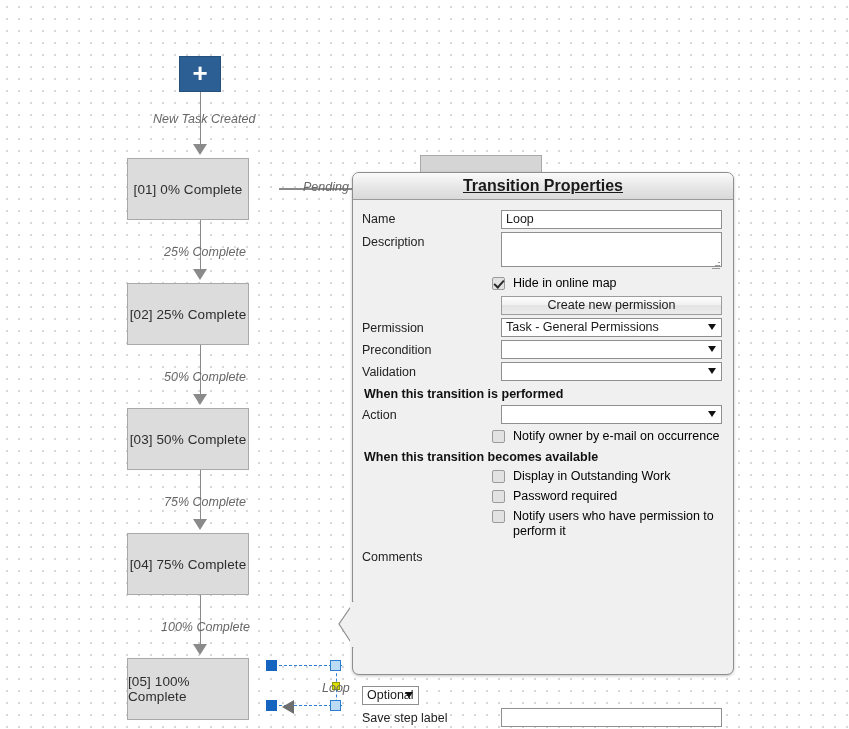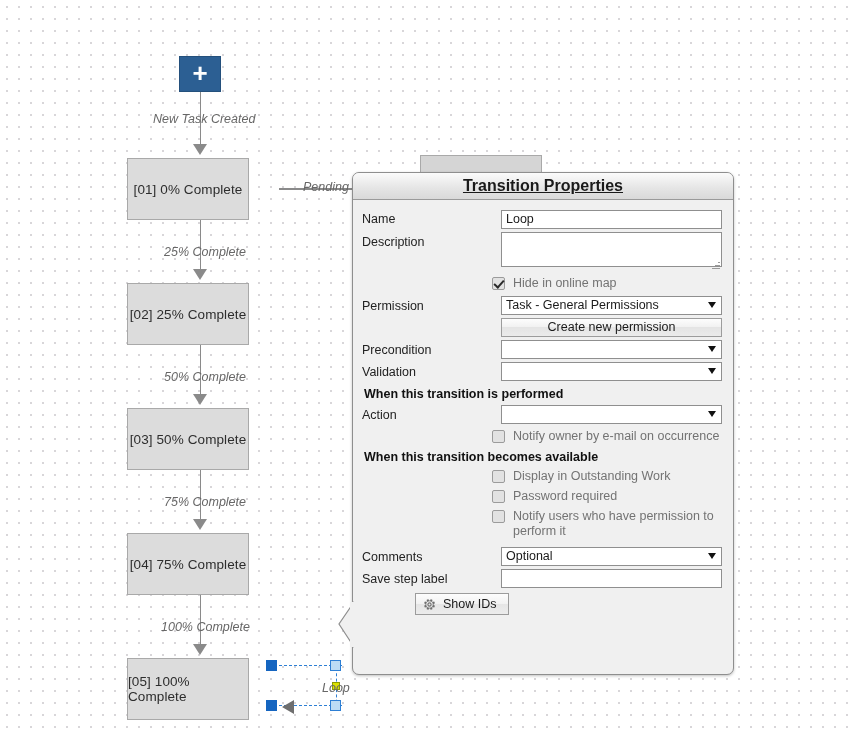--- a/index.html
+++ b/index.html
@@ -221,21 +221,21 @@
     content: "";
     position: absolute;
     left: 3px; top: 0px;
     width: 4px; height: 8px;
     border: solid #2a2a2a;
     border-width: 0 2px 2px 0;
     transform: rotate(42deg);
   }
   .cblabel {
     margin-left: 8px;
-    font-size: 12.5px; color: #737373;
+    font-size: 12.5px; color: #000000;
     line-height: 15px;
     max-width: 215px;
   }
 
   .section-title {
     font-size: 12.5px; font-weight: bold; color: #111;
     margin: 6px 0 4px 2px;
   }
 
   .showids-wrap { margin: 5px 0 0 53px; }
@@ -347,37 +347,37 @@
         </span>
       </div>
     </div>
 
     <div class="cbrow">
       <span class="cbox checked"></span>
       <span class="cblabel">Hide in online map</span>
     </div>
 
     <div class="row">
+      <div class="lbl"></div>
+      <div class="ctl">
+        <div class="btn">Create new permission</div>
+      </div>
+    </div>
+
+    <div class="row">
       <div class="lbl">Permission</div>
       <div class="ctl">
         <div class="sel">
           <span>Task - General Permissions</span>
           <span class="caret"></span>
         </div>
       </div>
     </div>
 
     <div class="row">
-      <div class="lbl"></div>
-      <div class="ctl">
-        <div class="btn">Create new permission</div>
-      </div>
-    </div>
-
-    <div class="row">
       <div class="lbl">Precondition</div>
       <div class="ctl">
         <div class="sel">
           <span></span>
           <span class="caret"></span>
         </div>
       </div>
     </div>
 
     <div class="row">
@@ -417,21 +417,21 @@
     <div class="cbrow">
       <span class="cbox"></span>
       <span class="cblabel">Password required</span>
     </div>
 
     <div class="cbrow">
       <span class="cbox"></span>
       <span class="cblabel">Notify users who have permission to perform it</span>
     </div>
 
-    <div class="row" style="margin-top:8px;">
+    <div class="row" style="margin-top:8px;flex-direction:column;">
       <div class="lbl">Comments</div>
       <div class="ctl">
         <div class="sel">
           <span>Optional</span>
           <span class="caret"></span>
         </div>
       </div>
     </div>
 
     <div class="row">

